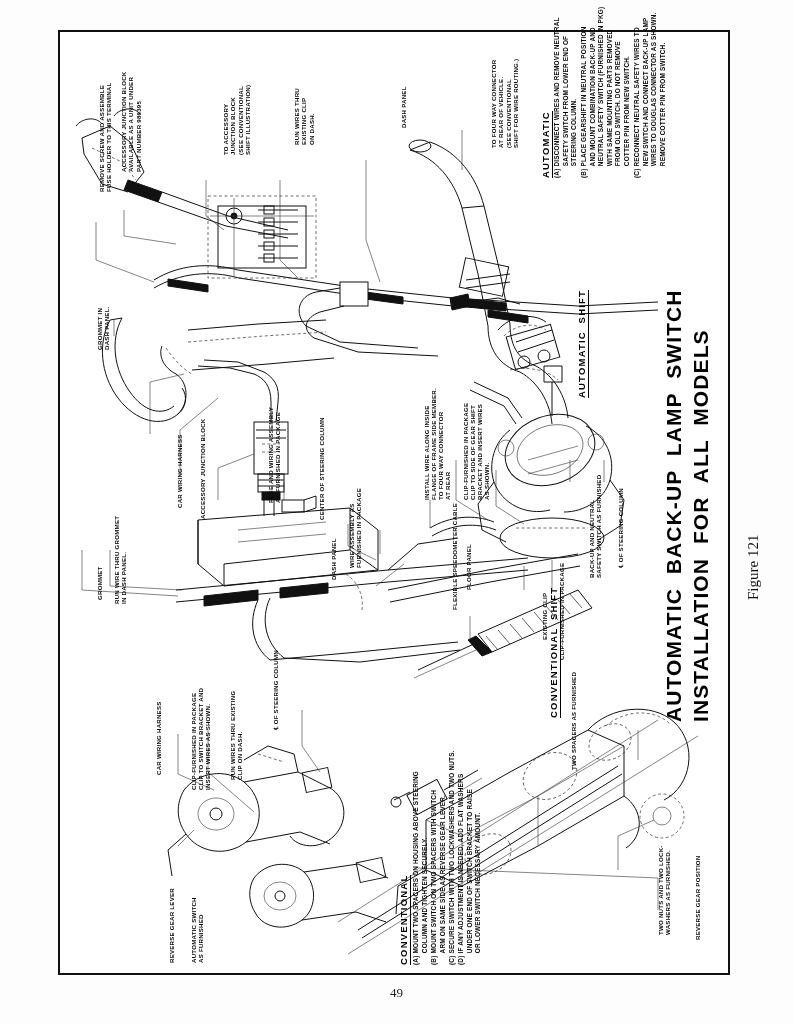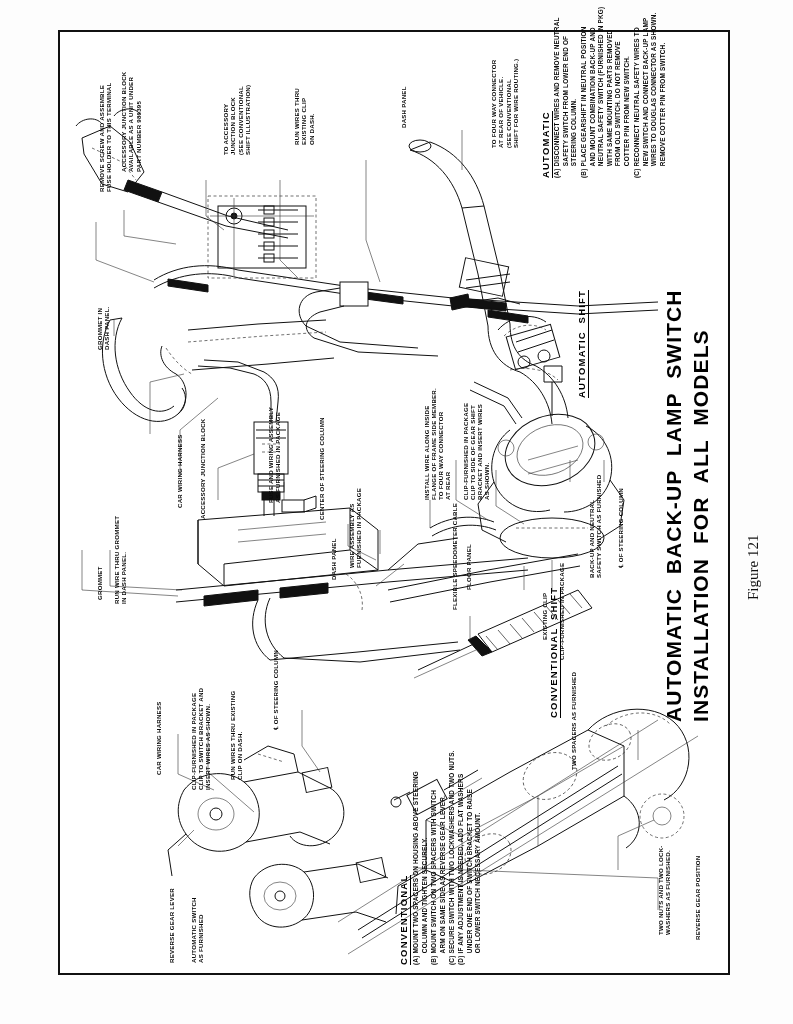--- a/index.html
+++ b/index.html
@@ -438,14 +438,15 @@
       ARM ON SAME SIDE AS REVERSE GEAR LEVER.</div>
   <div class="vblock" style="left:448px; top:965px;">(C) SECURE SWITCH WITH TWO LOCKWASHERS AND TWO NUTS.</div>
   <div class="vblock" style="left:457px; top:965px;">(D) IF ANY ADJUSTMENT IS NEEDED, ADD FLAT WASHERS
       UNDER ONE END OF SWITCH BRACKET TO RAISE
       OR LOWER SWITCH NECESSARY AMOUNT.</div>
 
   <div class="vlabel" style="left:657px; top:935px;">TWO NUTS AND TWO LOCK-
 WASHERS AS FURNISHED.</div>
   <div class="vlabel" style="left:694px; top:940px;">REVERSE GEAR POSITION</div>
 
+  <div id="page-number">49</div>
 
 </div>
 
 </body></html>

